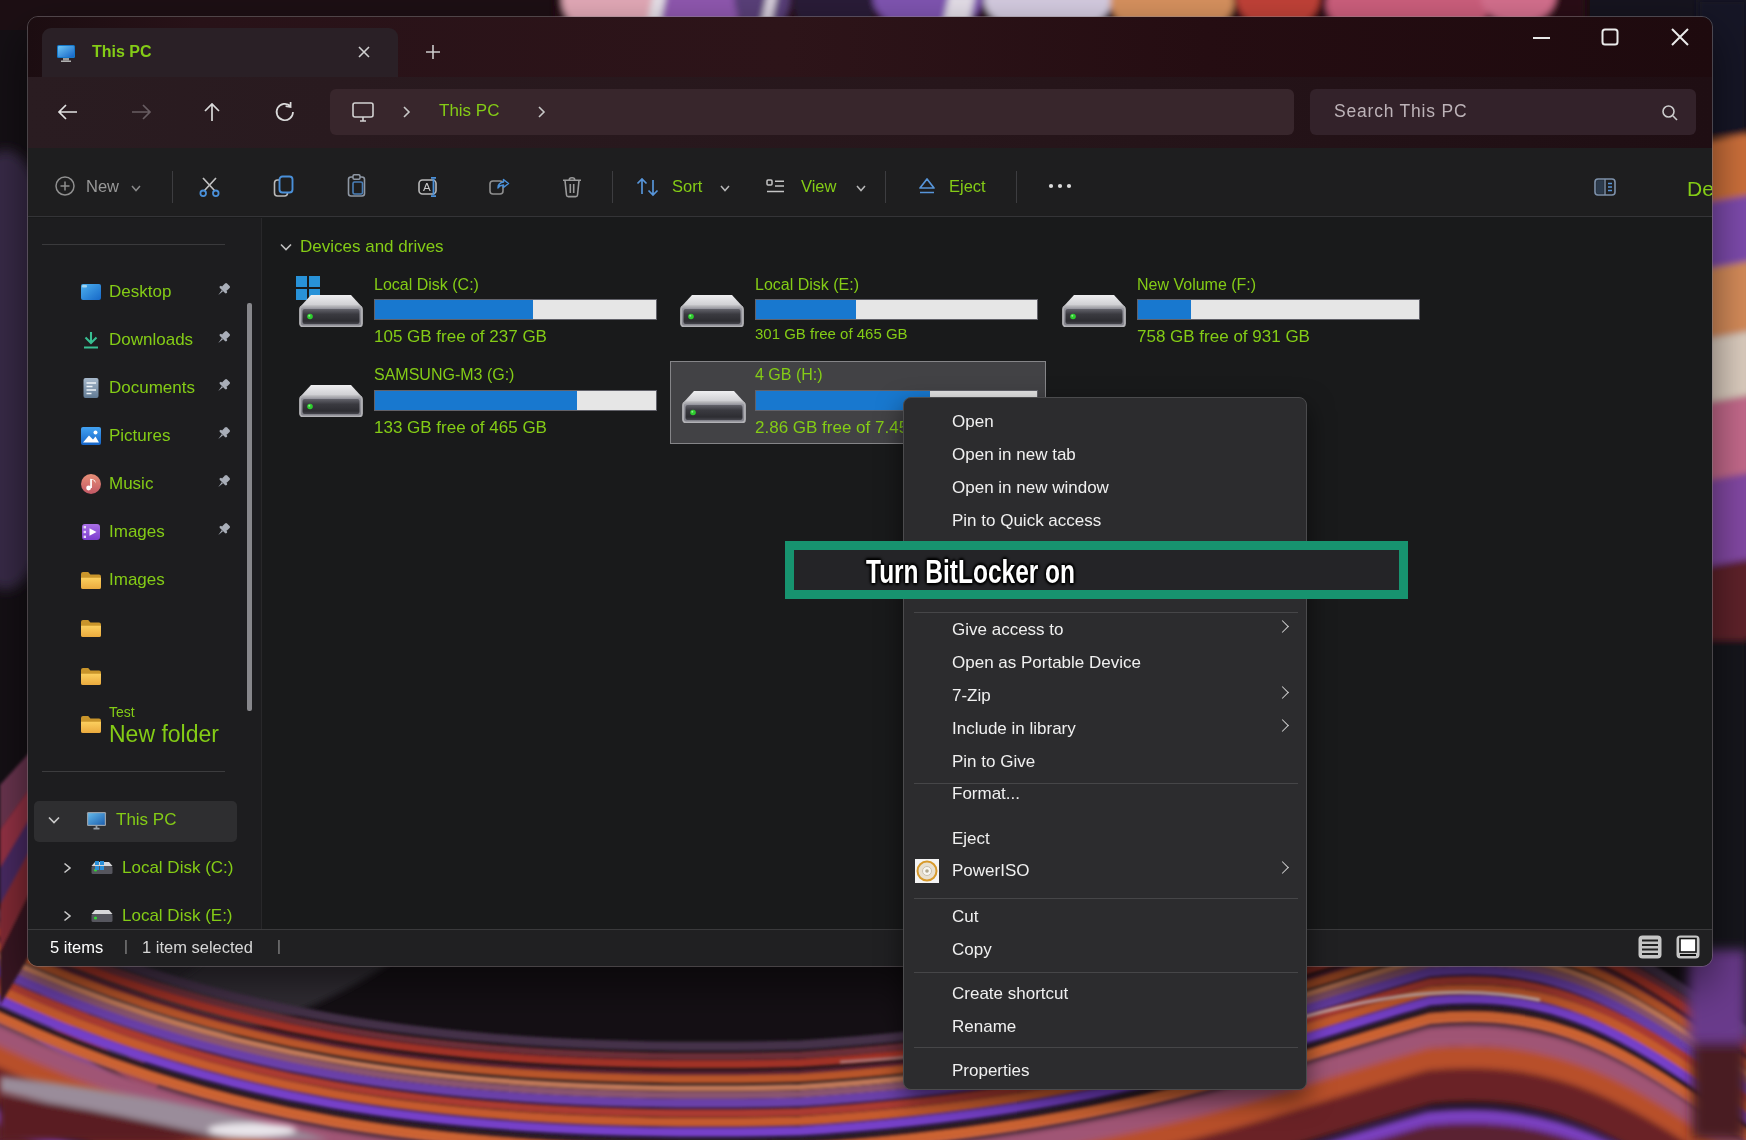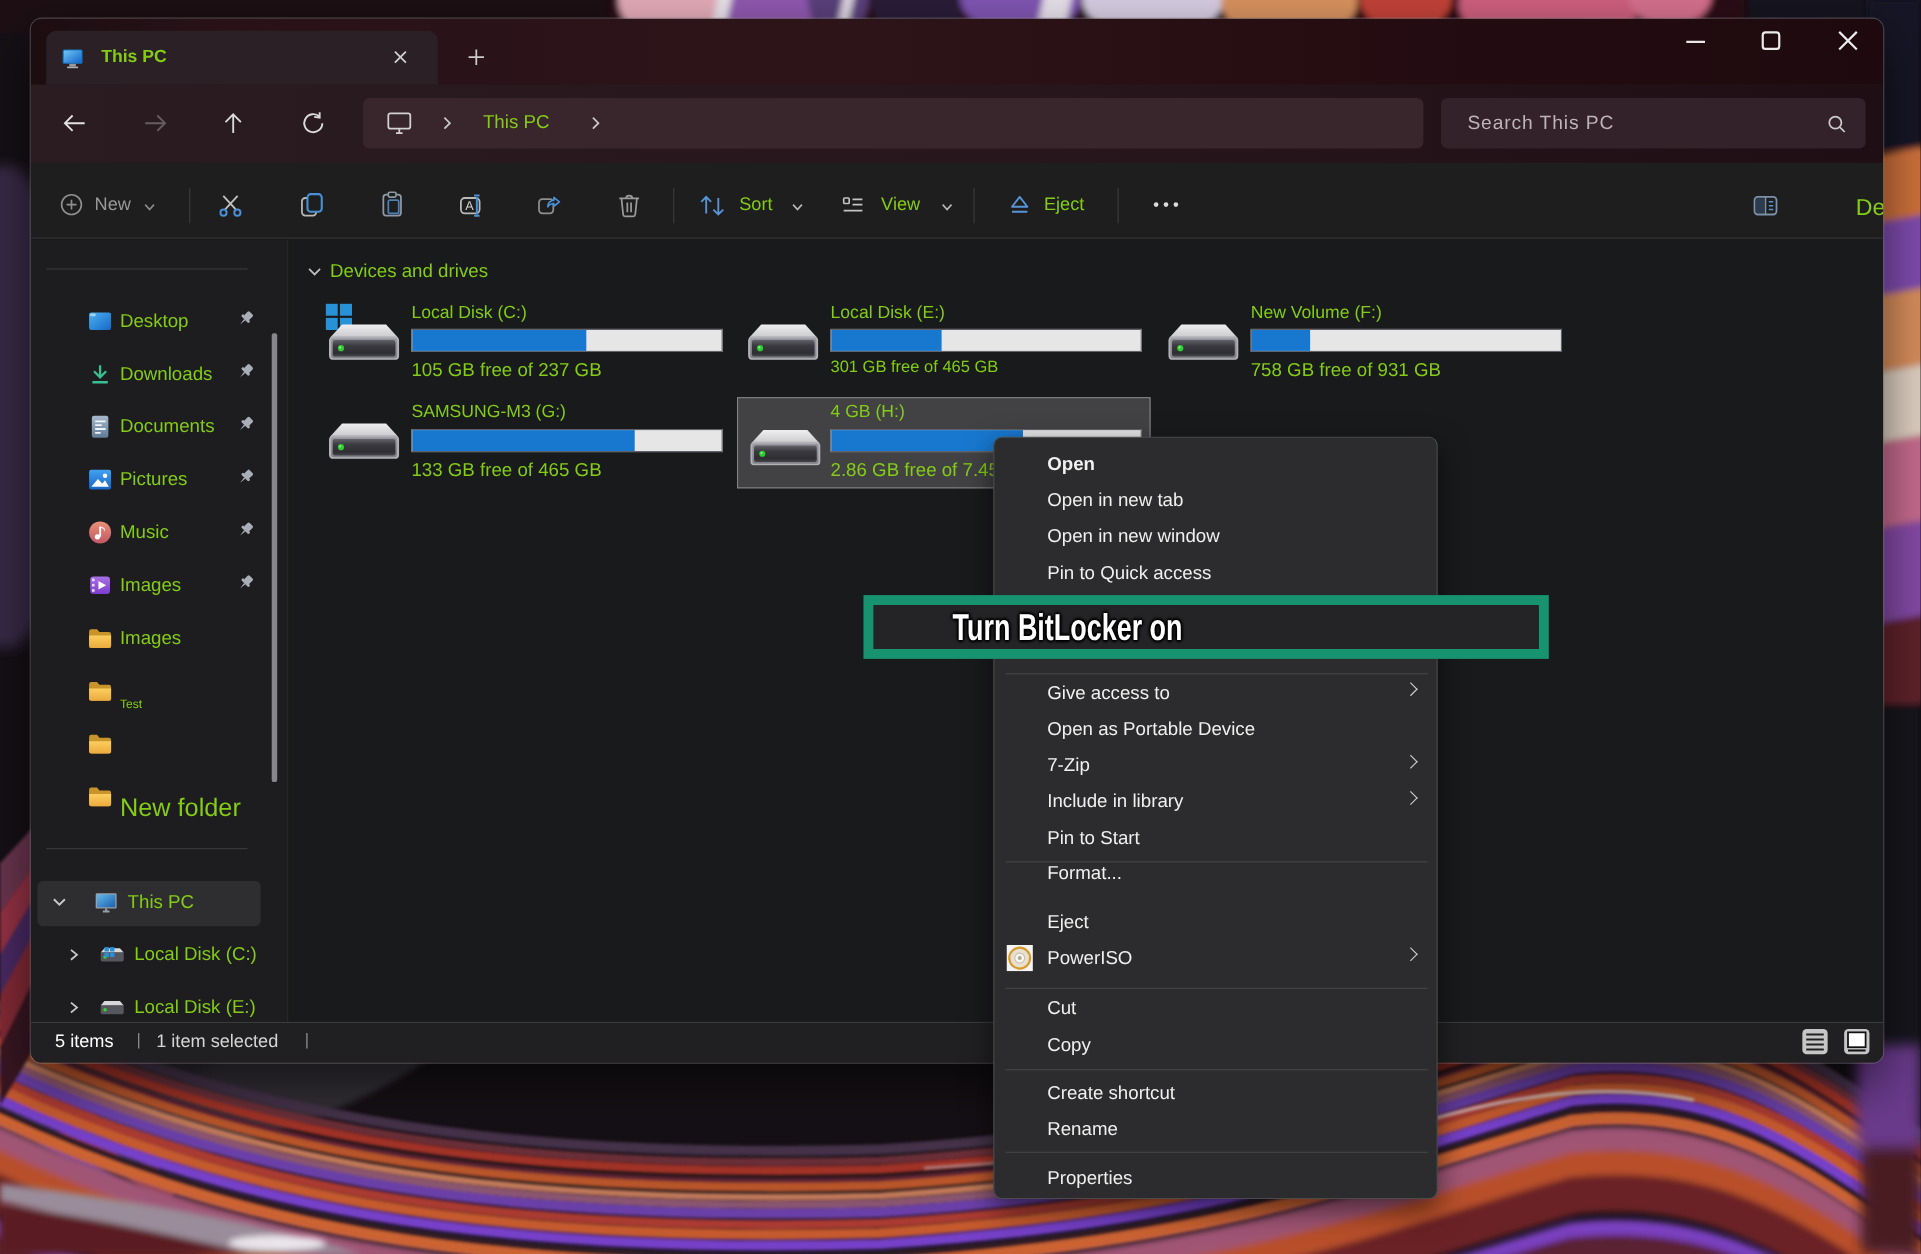--- a/index.html
+++ b/index.html
@@ -345,21 +345,21 @@
     </svg>
  <div class="abs txt" style="left:81px;top:553px;font-size:17px">Images</div>
  <svg class="abs" style="left:52px;top:602px" width="22" height="19" viewBox="0 0 22 19">
       <path d="M1 3 a2 2 0 0 1 2 -2 h5.2 l2.2 2.6 h8.6 a2 2 0 0 1 2 2 V16 a2 2 0 0 1 -2 2 H3 a2 2 0 0 1 -2 -2 Z" fill="#c9952b"></path>
       <path d="M1 6.8 h20 V16 a2 2 0 0 1 -2 2 H3 a2 2 0 0 1 -2 -2 Z" fill="url(#gfold)"></path>
     </svg>
  <svg class="abs" style="left:52px;top:650px" width="22" height="19" viewBox="0 0 22 19">
       <path d="M1 3 a2 2 0 0 1 2 -2 h5.2 l2.2 2.6 h8.6 a2 2 0 0 1 2 2 V16 a2 2 0 0 1 -2 2 H3 a2 2 0 0 1 -2 -2 Z" fill="#c9952b"></path>
       <path d="M1 6.8 h20 V16 a2 2 0 0 1 -2 2 H3 a2 2 0 0 1 -2 -2 Z" fill="url(#gfold)"></path>
     </svg>
- <div class="abs txt" style="left:81px;top:618px;font-size:11px">Test</div>
+ <div class="abs txt" style="left:81px;top:687px;font-size:14px">Test</div>
  <svg class="abs" style="left:52px;top:698px" width="22" height="19" viewBox="0 0 22 19">
       <path d="M1 3 a2 2 0 0 1 2 -2 h5.2 l2.2 2.6 h8.6 a2 2 0 0 1 2 2 V16 a2 2 0 0 1 -2 2 H3 a2 2 0 0 1 -2 -2 Z" fill="#c9952b"></path>
       <path d="M1 6.8 h20 V16 a2 2 0 0 1 -2 2 H3 a2 2 0 0 1 -2 -2 Z" fill="url(#gfold)"></path>
     </svg>
  <div class="abs txt" style="left:81px;top:704px;font-size:23px">New folder</div>
  <svg class="abs" style="left:185px;top:265px" width="20" height="20" viewBox="0 0 20 20">
       <g transform="rotate(45 10 8)" fill="#a9aeb8">
         <rect x="6.8" y="0.5" width="6.4" height="6.5" rx="1.4"></rect>
         <rect x="5.2" y="6.2" width="9.6" height="2.6" rx="1.2"></rect>
         <path d="M9.2 8.8 L10.8 8.8 L10.15 14.8 Z"></path>
@@ -522,33 +522,33 @@
       <path d="M4 5.5 h16 M4 10 h16 M4 14.5 h16 M4 19 h16" stroke="#222" stroke-width="1.8"></path>
     </svg>
  <svg class="abs" style="left:1648px;top:918px" width="24" height="24" viewBox="0 0 24 24">
       <rect x="0.5" y="0.5" width="23" height="23" rx="4" fill="#c6c6c6"></rect>
       <rect x="4" y="3.5" width="16" height="13.5" fill="#fff" stroke="#111" stroke-width="1.6"></rect>
       <path d="M4 20 h16" stroke="#111" stroke-width="1.8"></path>
     </svg>
 </div>
 
 <div class="abs" id="menu" style="left:903px;top:397px;width:404px;height:693px;background:#2c2c2e;border:1px solid #4b4b4d;border-radius:8px;z-index:5;box-shadow:0 10px 26px rgba(0,0,0,.55)">
- <div class="mitem" style="top:14px;font-weight:700">Open</div>
+ <div class="mitem" style="top:14px;font-weight:400">Open</div>
  <div class="mitem" style="top:47px">Open in new tab</div>
  <div class="mitem" style="top:80px">Open in new window</div>
  <div class="mitem" style="top:113px">Pin to Quick access</div>
  <div class="msep" style="top:214px"></div>
  <div class="mitem" style="top:222px">Give access to</div>
  <div class="mchev" style="top:224px"></div>
  <div class="mitem" style="top:255px">Open as Portable Device</div>
  <div class="mitem" style="top:288px">7-Zip</div>
  <div class="mchev" style="top:290px"></div>
  <div class="mitem" style="top:321px">Include in library</div>
  <div class="mchev" style="top:323px"></div>
- <div class="mitem" style="top:354px">Pin to Start</div>
+ <div class="mitem" style="top:354px">Pin to Give</div>
  <div class="msep" style="top:385px"></div>
  <div class="mitem" style="top:386px">Format...</div>
  <div class="mitem" style="top:431px">Eject</div>
  <svg class="abs" style="left:11px;top:461px" width="24" height="24" viewBox="0 0 24 24">
       <rect x="0" y="0" width="24" height="24" fill="#f4f4f4"></rect>
       <circle cx="12" cy="12" r="9.5" fill="#e8e0d0" stroke="#d79a2c" stroke-width="2"></circle>
       <circle cx="12" cy="12" r="4.5" fill="#f8f6f0" stroke="#c8c0b0" stroke-width="1"></circle>
       <circle cx="12" cy="12" r="1.8" fill="#b0a890"></circle>
     </svg>
  <div class="mitem" style="top:463px">PowerISO</div>

